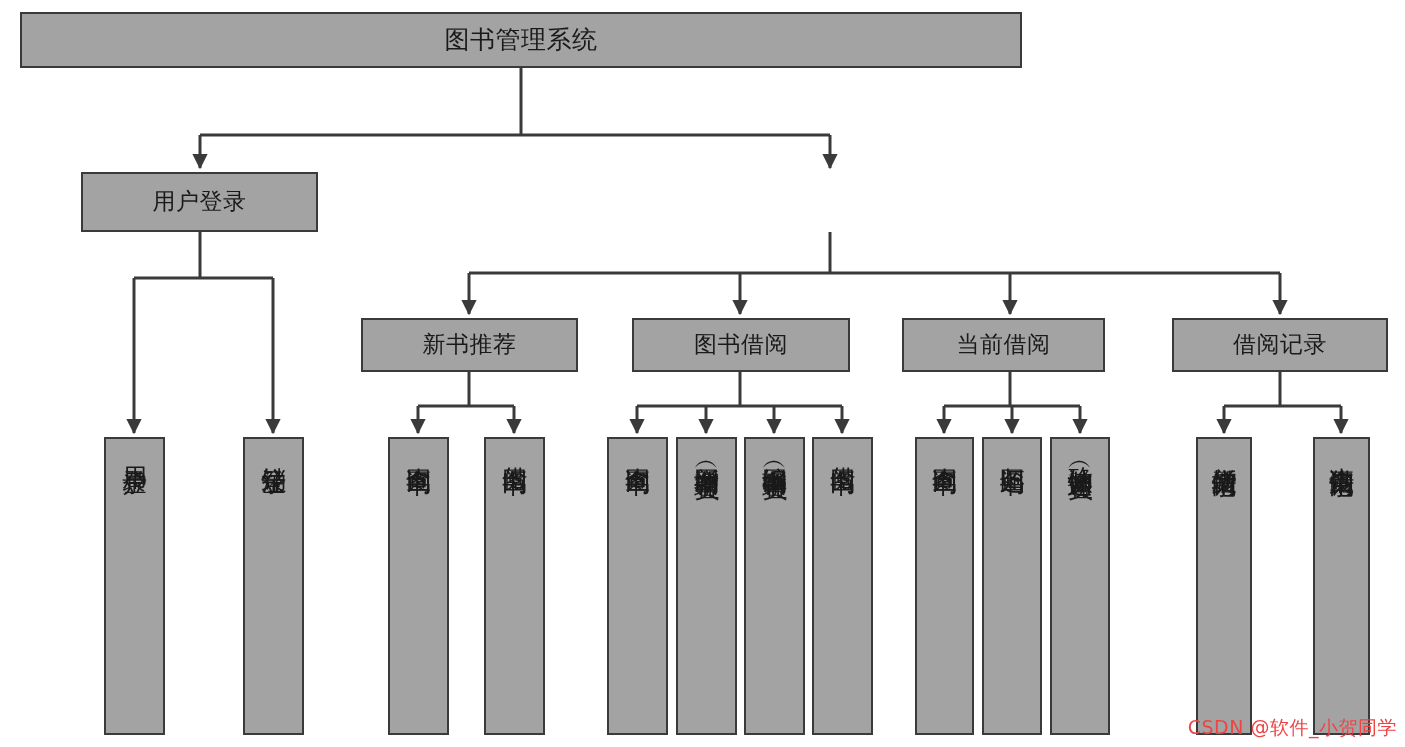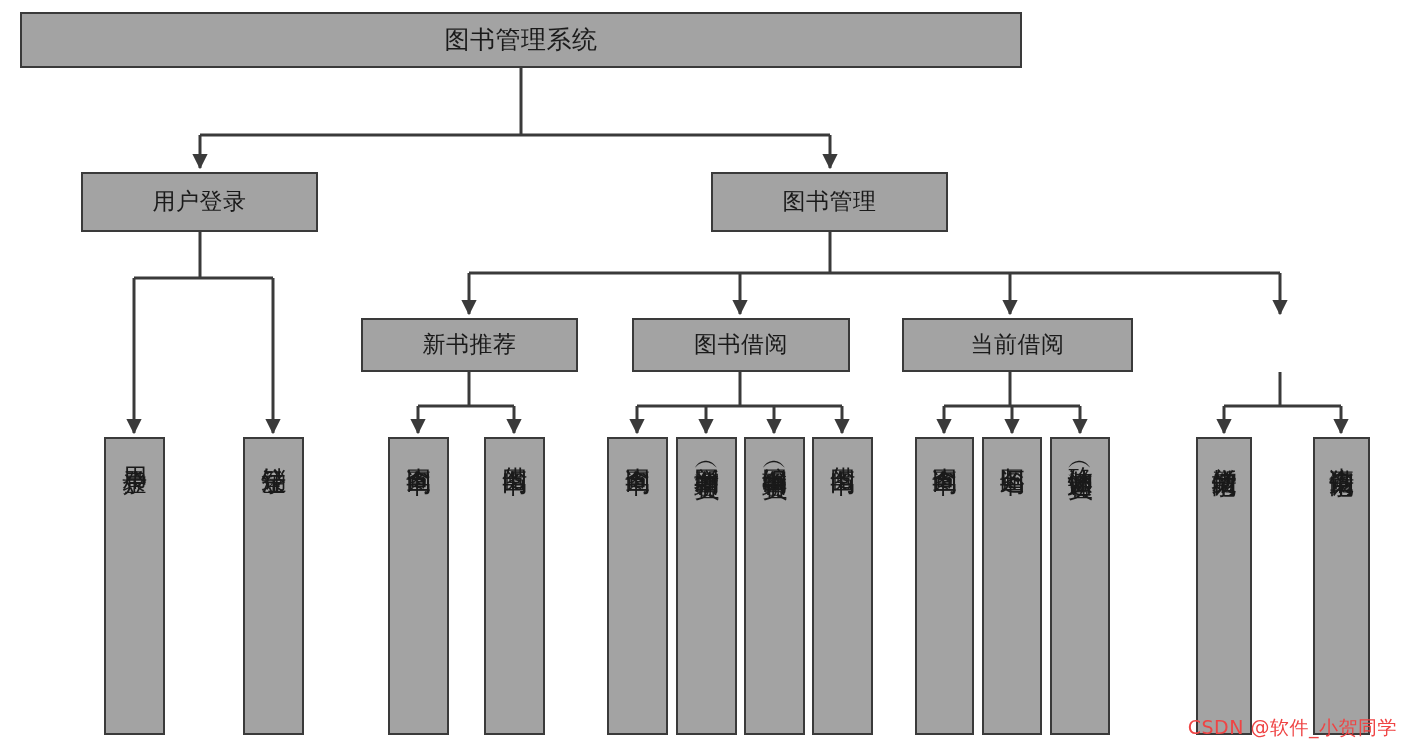--- a/index.html
+++ b/index.html
@@ -141,32 +141,32 @@
     </g>
   </svg>
 
   <div class="node root" style="left:20px; top:12px; width:1002px; height:56px;">
     <span class="label">图书管理系统</span>
   </div>
 
   <div class="node branch" style="left:81px; top:172px; width:237px; height:60px;">
     <span class="label">用户登录</span>
   </div>
-  <div class="node branch" style="left:711px; top:172px; width:237px; height:60px;">
-    <span class="label">图书管理</span>
-  </div>
 
   <div class="node branch" style="left:632px; top:318px; width:218px; height:54px;">
     <span class="label">图书借阅</span>
   </div>
   <div class="node branch" style="left:361px; top:318px; width:217px; height:54px;">
     <span class="label">新书推荐</span>
   </div>
-  <div class="node branch" style="left:902px; top:318px; width:231px; height:54px;">
+  <div class="node branch" style="left:902px; top:318px; width:203px; height:54px;">
     <span class="label">当前借阅</span>
+  </div>
+  <div class="node branch" style="left:1172px; top:318px; width:216px; height:54px;">
+    <span class="label">借阅记录</span>
   </div>
 
   <div class="node leaf" style="left:104px; top:437px; width:61px; height:298px;">
     <span class="label">用户登录</span>
   </div>
   <div class="node leaf" style="left:243px; top:437px; width:61px; height:298px;">
     <span class="label">注销登录</span>
   </div>
 
   <div class="node leaf" style="left:388px; top:437px; width:61px; height:298px;">

